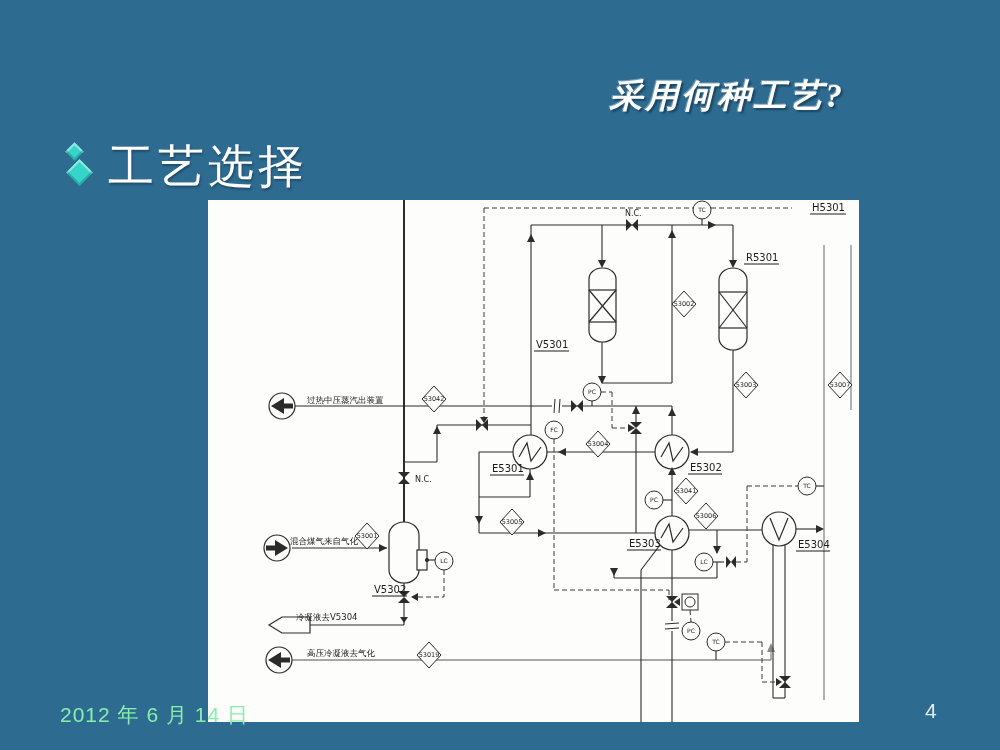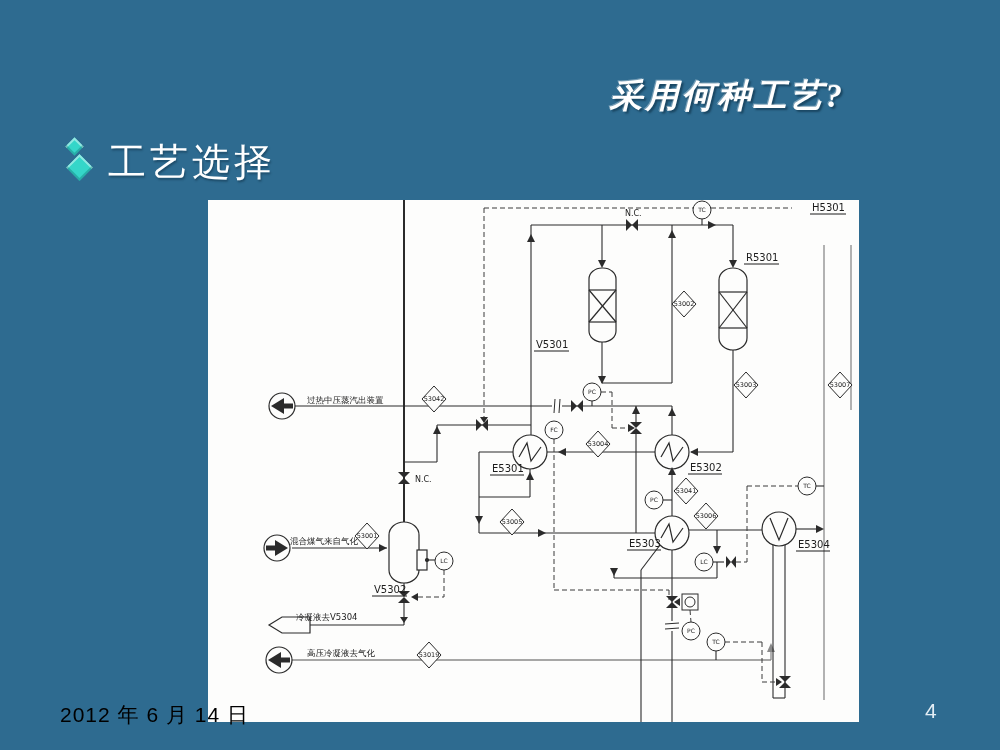--- a/index.html
+++ b/index.html
@@ -8,24 +8,24 @@
   .title{position:absolute;top:26px;left:0;width:845px;text-align:right;
          font-family:"Liberation Serif",serif;font-style:italic;font-weight:bold;
          font-size:33px;color:#ffffff;letter-spacing:3px;
          text-shadow:2px 2px 2px rgba(10,40,60,.55), -1px -1px 0 rgba(255,255,255,.35);margin-top:48px;}
   .bullet-line{position:absolute;top:136px;left:62px;display:flex;align-items:center;}
   .bullet-icon{position:relative;width:36px;height:52px;margin-right:10px;}
   .bullet-icon .d1,.bullet-icon .d2{position:absolute;background:#35d6c9;transform:rotate(45deg);
          box-shadow:inset -2px -2px 0 rgba(0,60,70,.25), inset 2px 2px 0 rgba(255,255,255,.45);}
   .bullet-icon .d1{width:13px;height:13px;left:6px;top:4px;}
   .bullet-icon .d2{width:19px;height:19px;left:8px;top:22px;}
-  .bullet-text{font-family:"Liberation Serif",serif;font-size:38px;color:#ffffff;
+  .bullet-text{font-family:"Liberation Serif",serif;font-size:46px;color:#ffffff;
          text-shadow:1px 2px 2px rgba(10,40,60,.45);letter-spacing:4px;}
   .panel{position:absolute;left:208px;top:200px;width:627px;height:522px;background:#fdfdfc;padding-left:24px;}
-  .footer-date{position:absolute;left:60px;top:701px;font-size:21px;color:#000000;letter-spacing:1px;}
+  .footer-date{position:absolute;left:60px;top:701px;font-size:21px;color:#86efac;letter-spacing:1px;}
   .page-num{position:absolute;left:925px;top:699px;font-size:21px;color:#e3edf4;}
   svg{display:block;}
   svg text{font-family:"DejaVu Sans","Liberation Sans",sans-serif;fill:#1c1c1c;}
   .eq{font-size:10px;}
   .tag{font-size:6.5px;text-anchor:middle;}
   .inst{font-size:6px;text-anchor:middle;}
   .cn{font-size:8.5px;}
   .nc{font-size:8px;}
 </style>
 </head>

